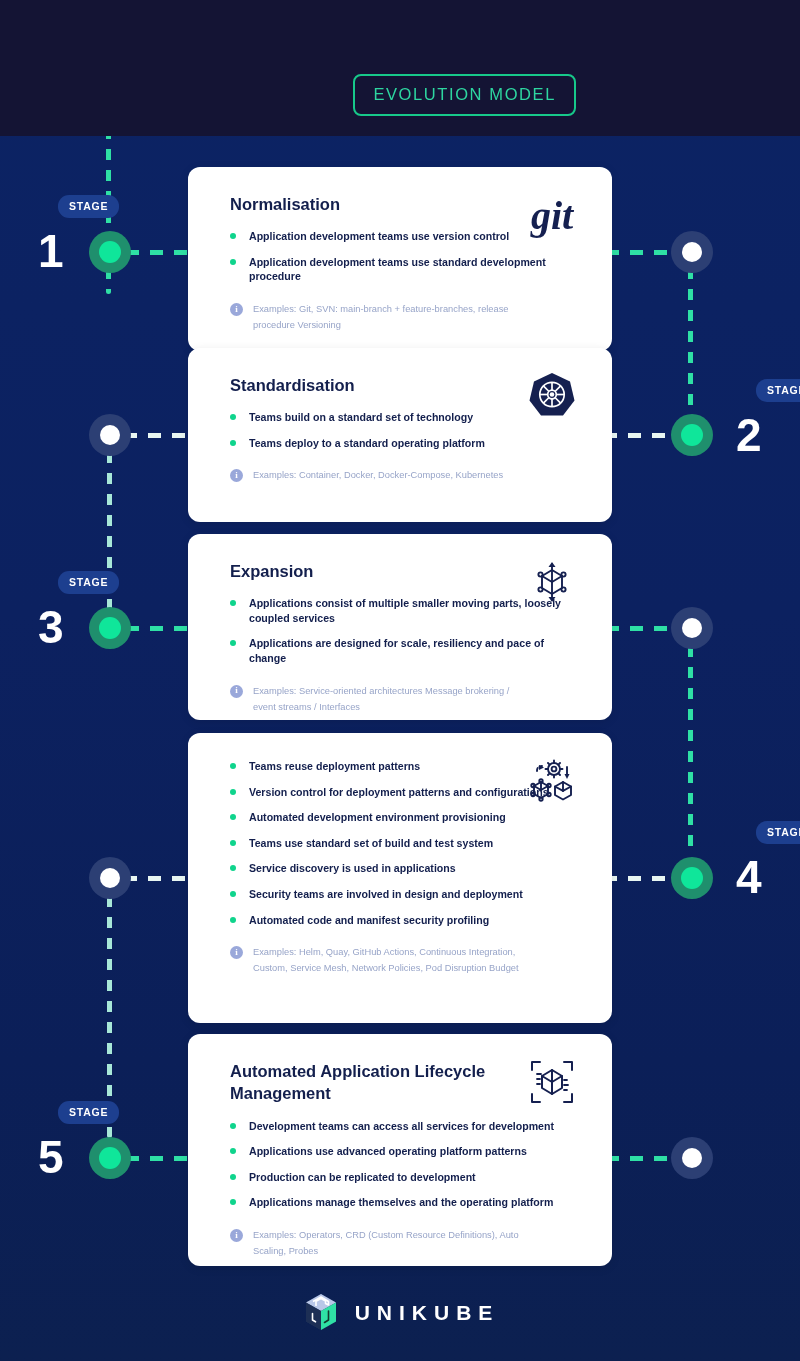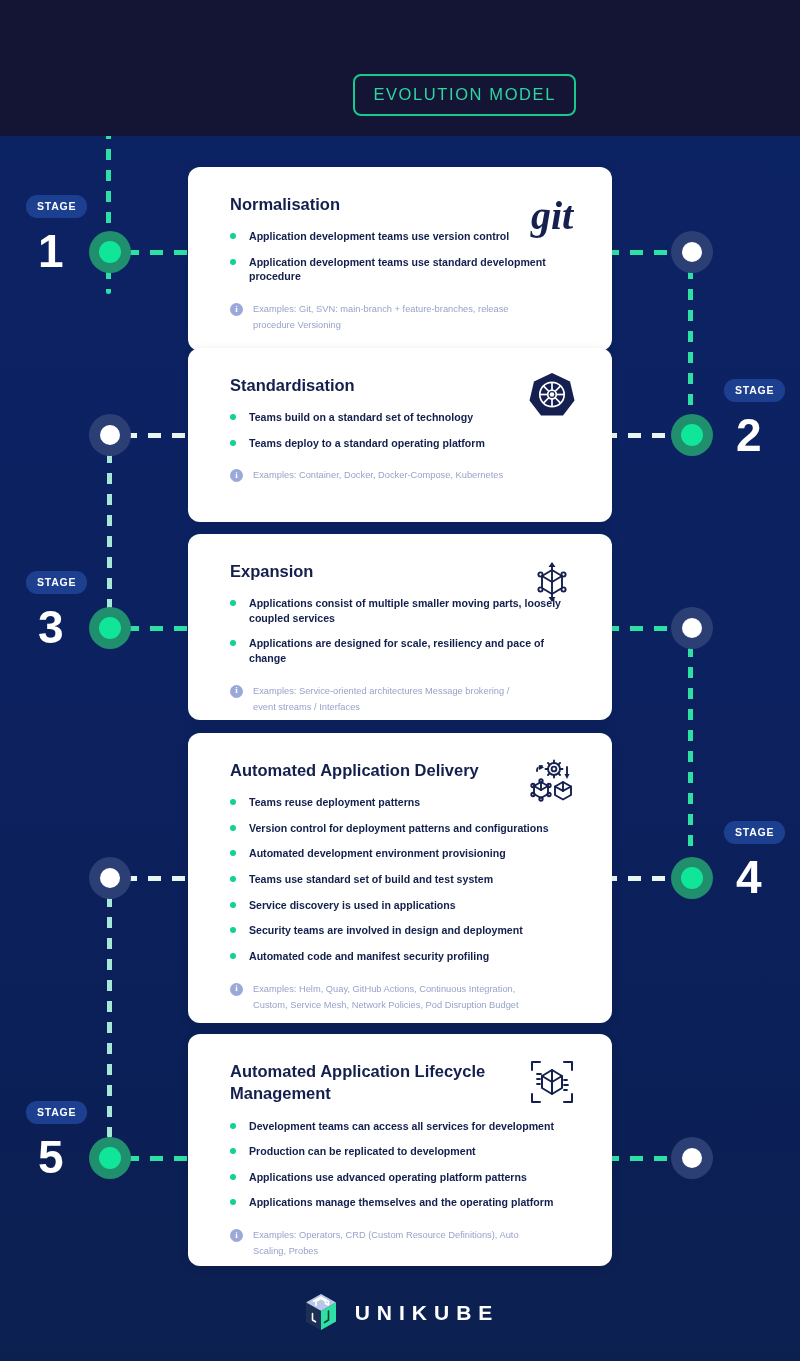--- a/index.html
+++ b/index.html
@@ -102,20 +102,21 @@
     position: absolute;
     background: #1d3f8f;
     border-radius: 11px;
     color: #ffffff;
     font-size: 10.5px;
     font-weight: bold;
     letter-spacing: 0.8px;
     padding: 6px 11px 6px 11px;
     z-index: 3;
     line-height: 1;
+    margin-left: 32px;
   }
   .stage-num {
     position: absolute;
     color: #ffffff;
     font-size: 46px;
     font-weight: bold;
     line-height: 1;
     z-index: 3;
   }
 
@@ -373,21 +374,20 @@
           <circle cx="37.5" cy="33.5" r="2.1"></circle>
         </g>
         <path d="M26 6 L22.5 11 L29.5 11 Z" fill="#152050"></path>
         <path d="M26 46 L22.5 41 L29.5 41 Z" fill="#152050"></path>
       </svg>
     </div>
   </div>
 
   <div class="card" style="top:733px; height:290px;">
     <div class="card-inner">
-      <div class="card-title">Automated Application Delivery</div>
       <ul class="bullets">
         <li class="bullet"><span class="bdot"></span><span>Teams reuse deployment patterns</span></li>
         <li class="bullet"><span class="bdot"></span><span>Version control for deployment patterns and configurations</span></li>
         <li class="bullet"><span class="bdot"></span><span>Automated development environment provisioning</span></li>
         <li class="bullet"><span class="bdot"></span><span>Teams use standard set of build and test system</span></li>
         <li class="bullet"><span class="bdot"></span><span>Service discovery is used in applications</span></li>
         <li class="bullet"><span class="bdot"></span><span>Security teams are involved in design and deployment</span></li>
         <li class="bullet"><span class="bdot"></span><span>Automated code and manifest security profiling</span></li>
       </ul>
       <div class="examples">
@@ -423,22 +423,22 @@
         </g>
       </svg>
     </div>
   </div>
 
   <div class="card" style="top:1034px; height:232px;">
     <div class="card-inner">
       <div class="card-title">Automated Application Lifecycle Management</div>
       <ul class="bullets">
         <li class="bullet"><span class="bdot"></span><span>Development teams can access all services for development</span></li>
+        <li class="bullet"><span class="bdot"></span><span>Applications use advanced operating platform patterns</span></li>
         <li class="bullet"><span class="bdot"></span><span>Production can be replicated to development</span></li>
-        <li class="bullet"><span class="bdot"></span><span>Applications use advanced operating platform patterns</span></li>
         <li class="bullet"><span class="bdot"></span><span>Applications manage themselves and the operating platform</span></li>
       </ul>
       <div class="examples">
         <span class="info-icon">i</span>
         <span>Examples: Operators, CRD (Custom Resource Definitions), Auto Scaling, Probes</span>
       </div>
     </div>
     <div class="card-icon">
       <svg viewBox="0 0 52 52">
         <g stroke="#152050" stroke-width="2" fill="none" stroke-linecap="round" stroke-linejoin="round">

